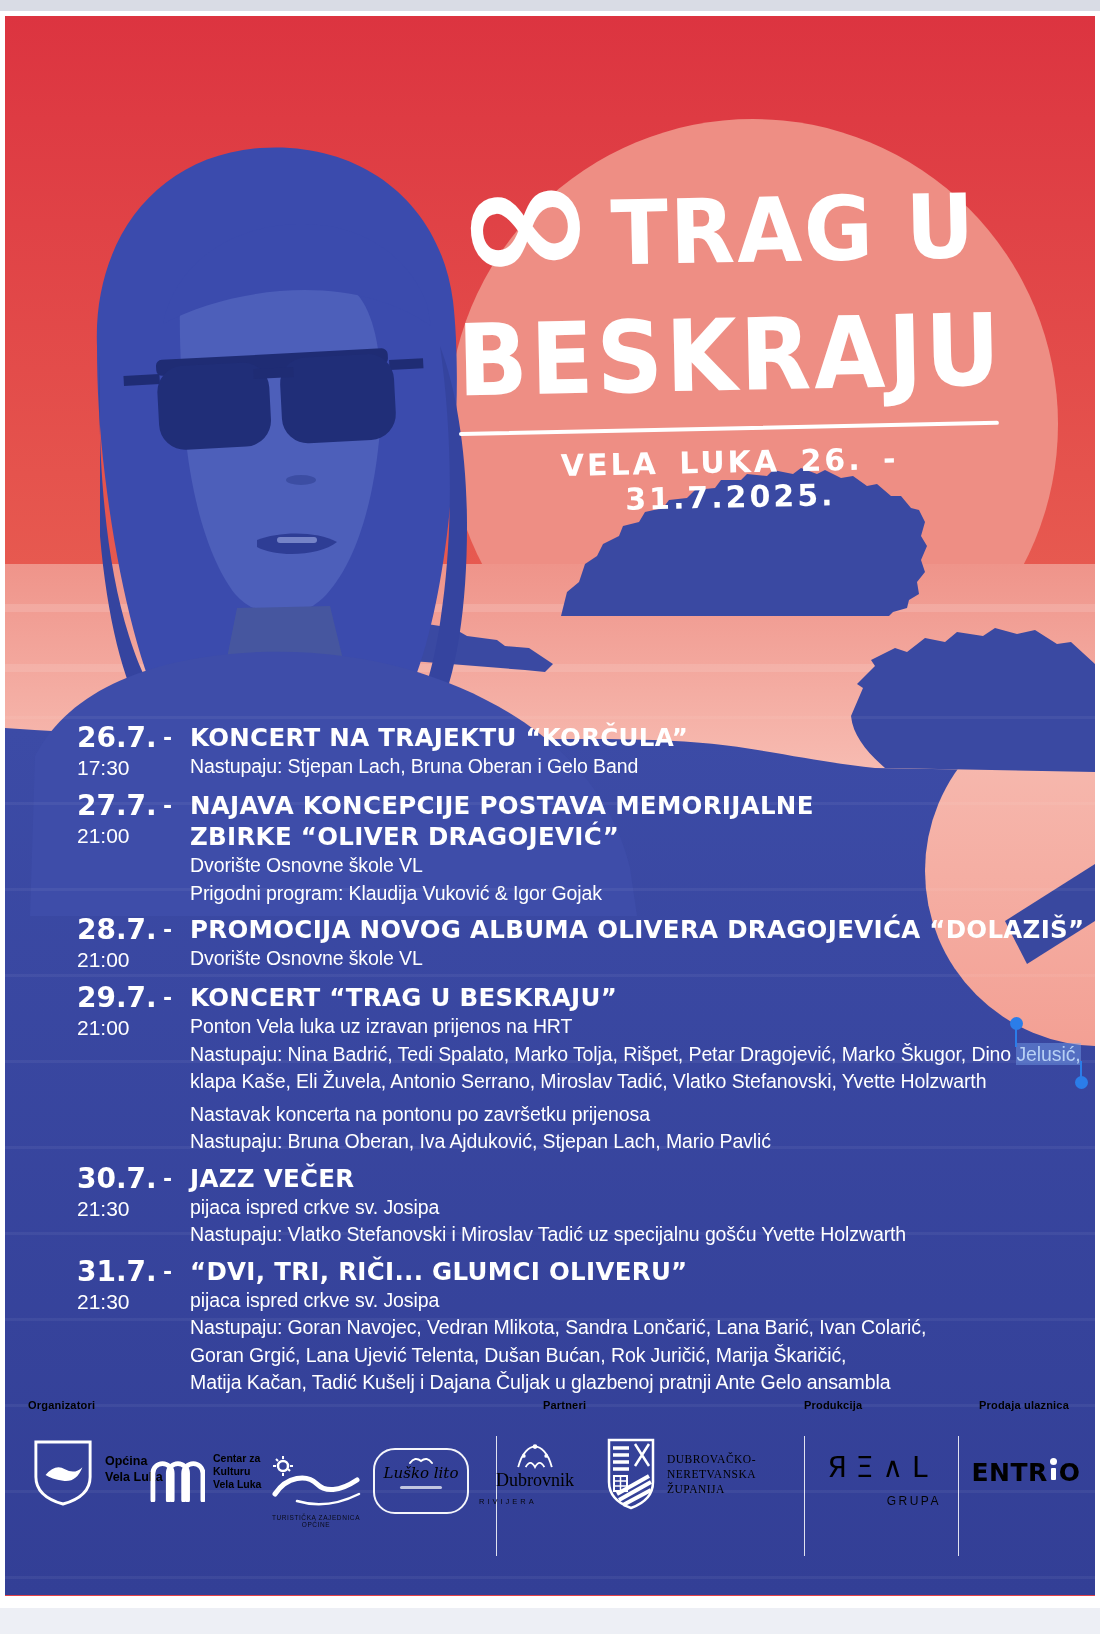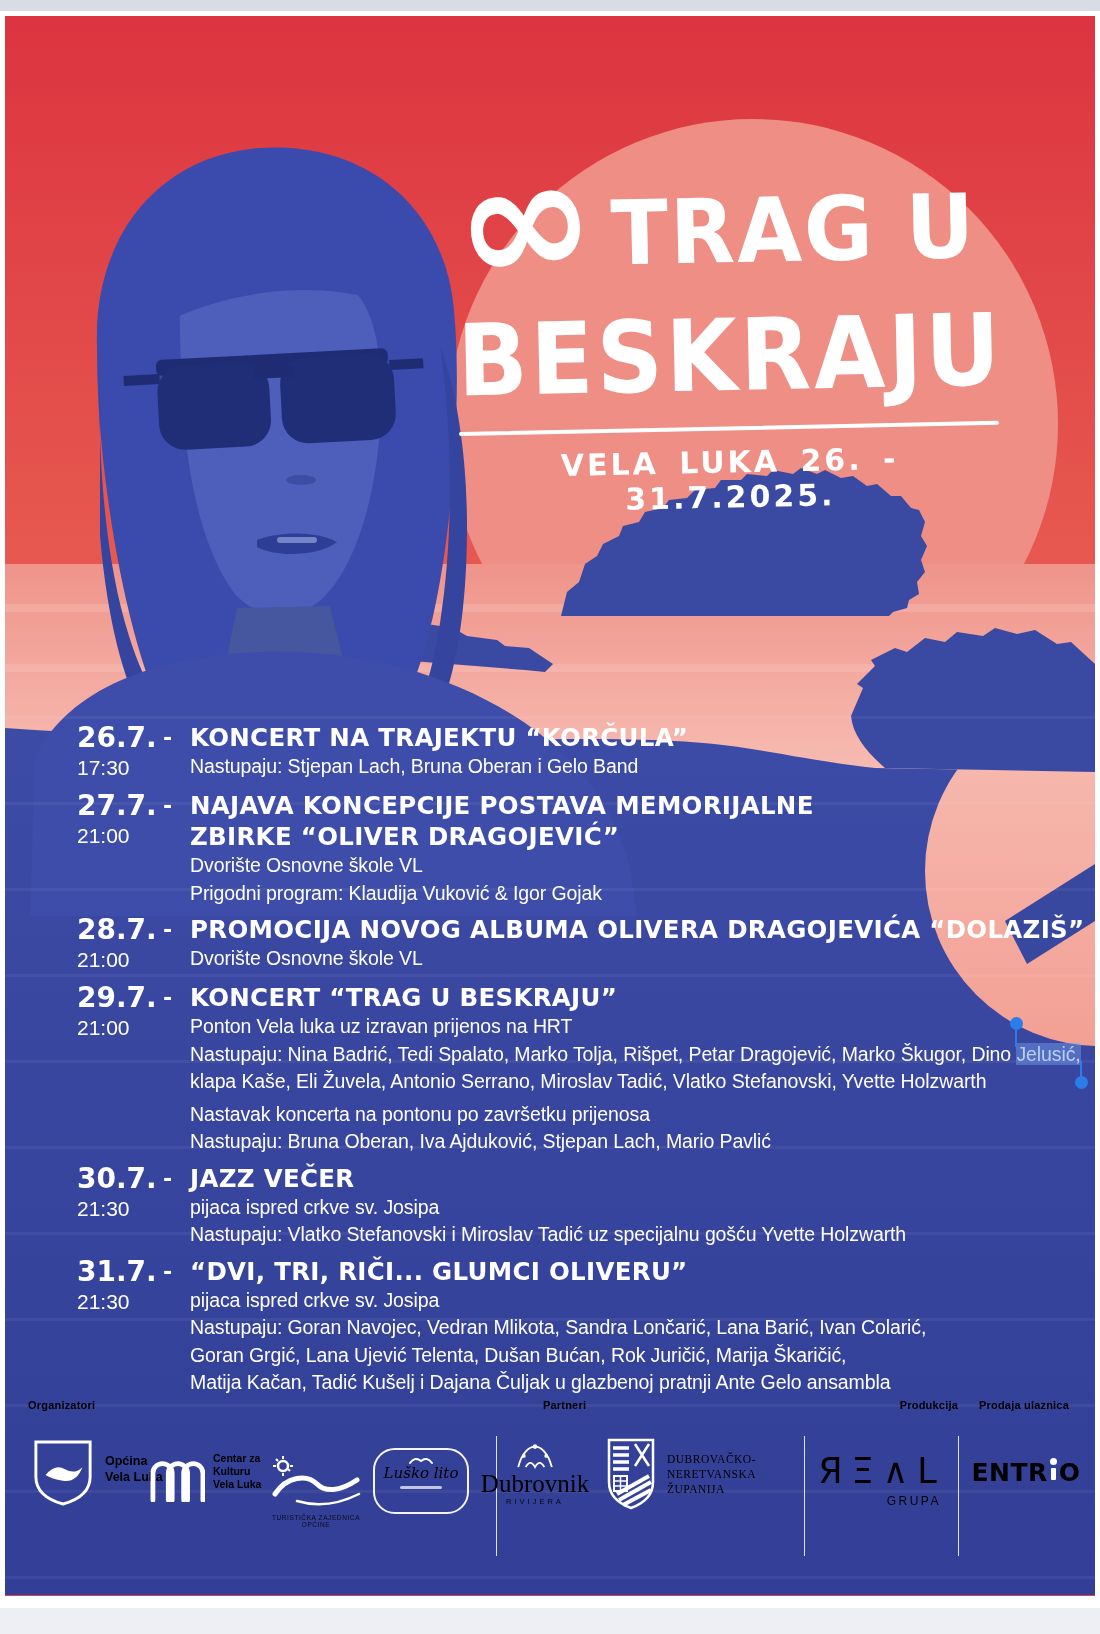--- a/index.html
+++ b/index.html
@@ -42,44 +42,44 @@
   .sel-handle-start { left:-6px; top:-26px; }
   .sel-handle-start::after { content:""; position:absolute; left:5px; top:12px; width:2px; height:18px; background:#2b7de9; }
   .sel-handle-end { right:-7px; bottom:-24px; }
   .sel-handle-end::after { content:""; position:absolute; left:5px; bottom:12px; width:2px; height:16px; background:#2b7de9; }
 
   
   .footer { position:absolute; left:0; top:1380px; width:914px; height:185px; color:#000000;text-decoration:underline; }
   .f-label { position:absolute; top:3px; font-size:11px; font-weight:bold; letter-spacing:0.2px; }
   .f-label-org { left:23px; }
   .f-label-par { left:538px; }
-  .f-label-pro { left:799px; width:154px; text-align:right; }
+  .f-label-pro { left:799px; width:154px; text-align:left; }
   .f-label-sale { left:953px; width:132px; text-align:center; }
   .f-div { position:absolute; top:40px; width:1px; height:120px; background:rgba(255,255,255,0.85); }
   .f-div1 { left:491px; } .f-div2 { left:799px; } .f-div3 { left:953px; }
 
   .logo-svg { display:block; }
   .opcina-text { position:absolute; left:100px; top:57px; font-size:12.5px; font-weight:bold; line-height:16px; }
   .opcina-shield { position:absolute; left:27px; top:42px; }
   .centar-arches { position:absolute; left:142px; top:56px; }
   .centar-text { position:absolute; left:208px; top:56px; font-size:10.5px; font-weight:bold; line-height:13px; }
   .tz-logo { position:absolute; left:262px; top:58px; }
   .tz-caption { position:absolute; left:255px; top:118px; width:112px; text-align:center; font-size:6.5px; letter-spacing:0.6px; opacity:0.85; }
   .lusko-box { position:absolute; left:368px; top:52px; width:92px; height:62px; border:2px solid rgba(255,255,255,0.95); border-radius:22px; text-align:center; }
   .lusko-squiggle { margin:5px auto 0; display:block; }
   .lusko-name { font-family:"DejaVu Serif", serif; font-style:italic; font-size:15px; line-height:17px; }
   .lusko-bar { width:42px; height:3px; background:rgba(255,255,255,0.7); border-radius:2px; margin:4px auto 0; }
 
   .dbk-icon { position:absolute; left:508px; top:45px; }
-  .dbk-name { position:absolute; left:474px; top:74px; width:112px; text-align:center; font-family:"Liberation Serif", serif; font-size:25px; }
-  .dbk-sub { position:absolute; left:474px; top:101px; width:112px; text-align:center; font-size:7.5px; letter-spacing:3px; opacity:0.9; }
+  .dbk-name { position:absolute; left:474px; top:74px; width:112px; text-align:center; font-family:"Liberation Serif", serif; font-size:18px; }
+  .dbk-sub { position:absolute; left:474px; top:101px; width:112px; font-size:7.5px; letter-spacing:3px; opacity:0.9; }
   .znz-shield { position:absolute; left:602px; top:42px; }
   .znz-text { position:absolute; left:662px; top:56px; font-family:"Liberation Serif", serif; font-size:11.5px; line-height:15px; letter-spacing:0.5px; }
 
-  .real-display { position:absolute; left:806px; top:55px; width:142px; text-align:center; font-family:"DejaVu Sans", sans-serif; font-size:35px; letter-spacing:9px; font-weight:400; }
+  .real-display { position:absolute; left:806px; top:55px; width:142px; text-align:center; font-family:"DejaVu Sans", sans-serif; font-size:28px; letter-spacing:9px; font-weight:400; }
   .real-sub { position:absolute; left:806px; top:98px; width:130px; text-align:right; font-size:12px; letter-spacing:2.5px; opacity:0.95; }
 
   .entrio { position:absolute; left:956px; top:62px; width:130px; text-align:center; font-family:"DejaVu Sans", sans-serif; font-weight:bold; font-size:25px; letter-spacing:0.5px; white-space:nowrap; }
   .entrio-pin { display:inline-block; width:9px; height:23px; position:relative; margin:0 1px; }
   .entrio-pin::before { content:""; position:absolute; left:1px; top:0; width:7px; height:7px; border-radius:50%; background:#fff; }
   .entrio-pin::after { content:""; position:absolute; left:2px; bottom:1px; width:5px; height:12px; border-radius:1px; background:#fff; }
 </style>
 </head>
 <body>
 

